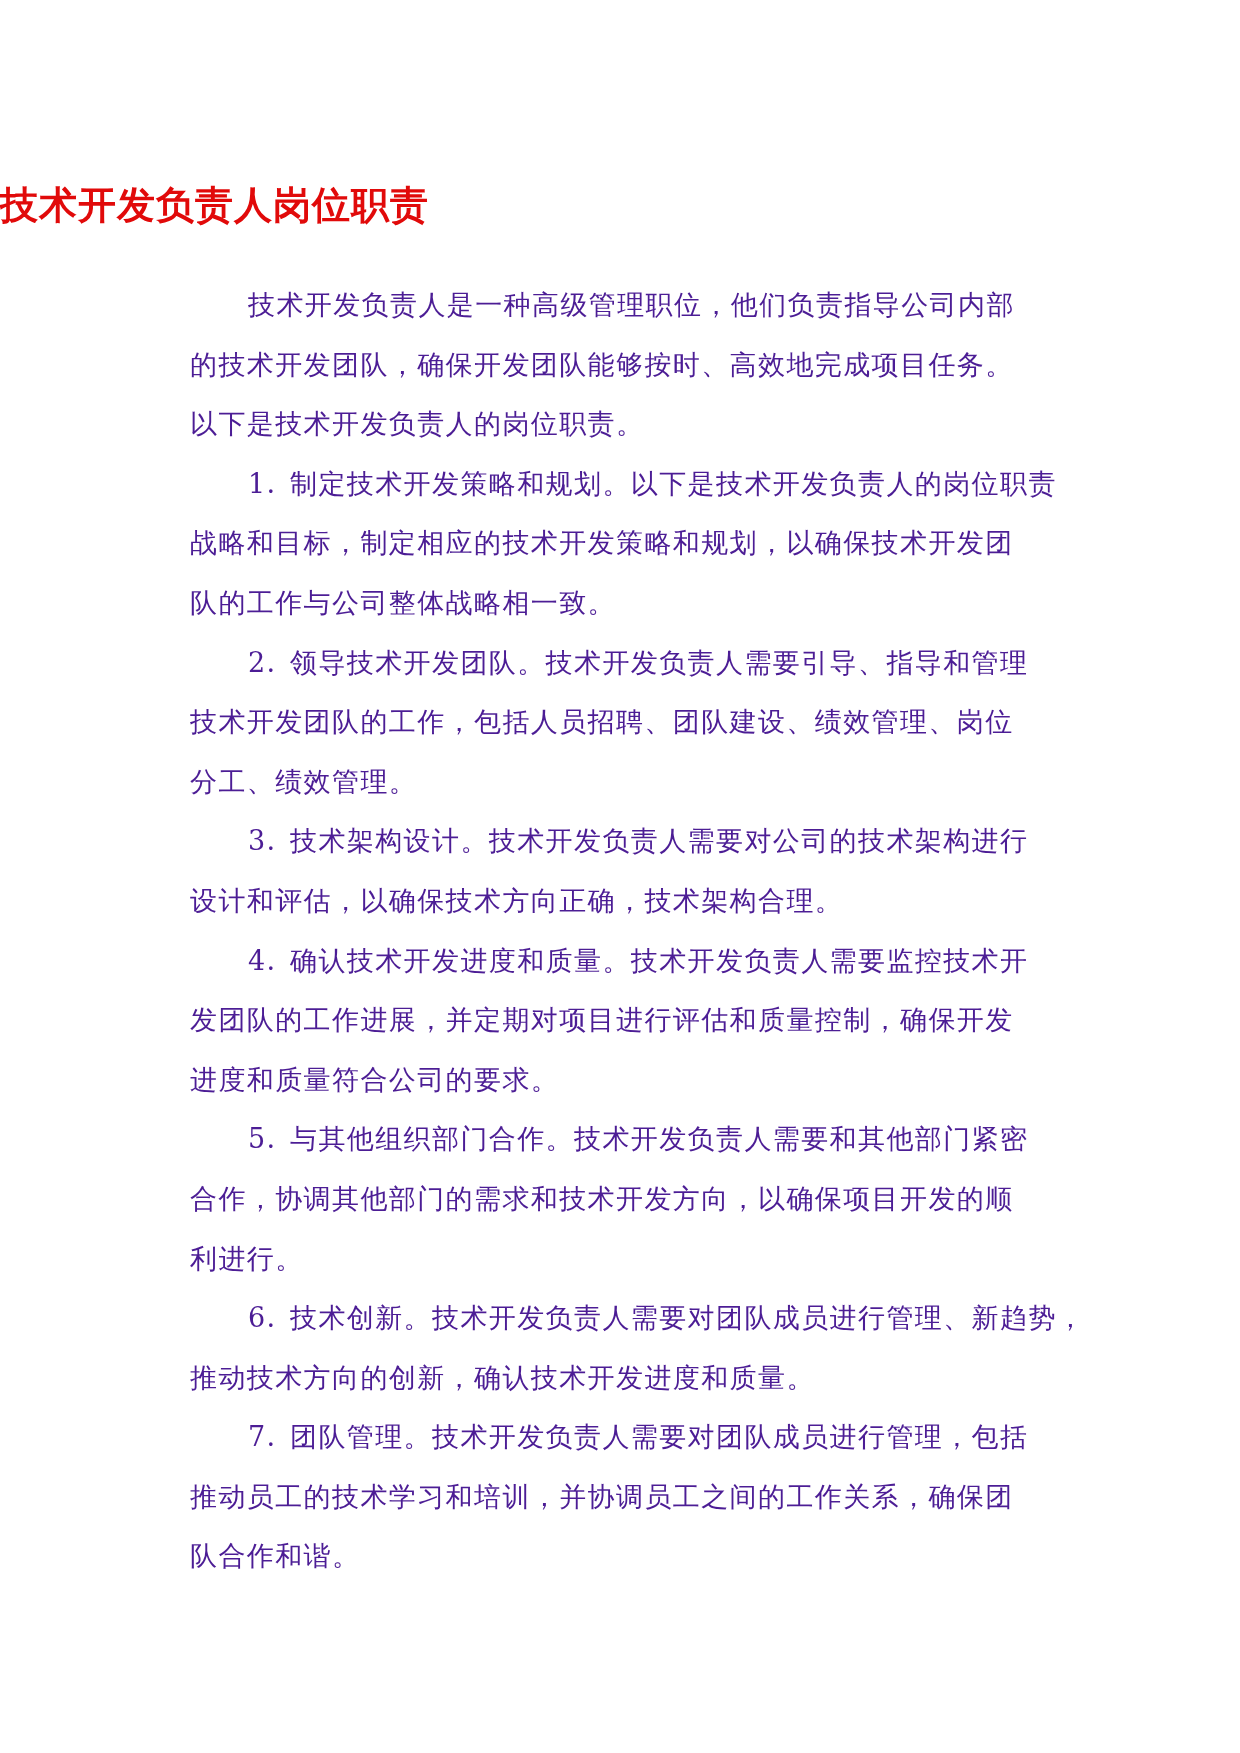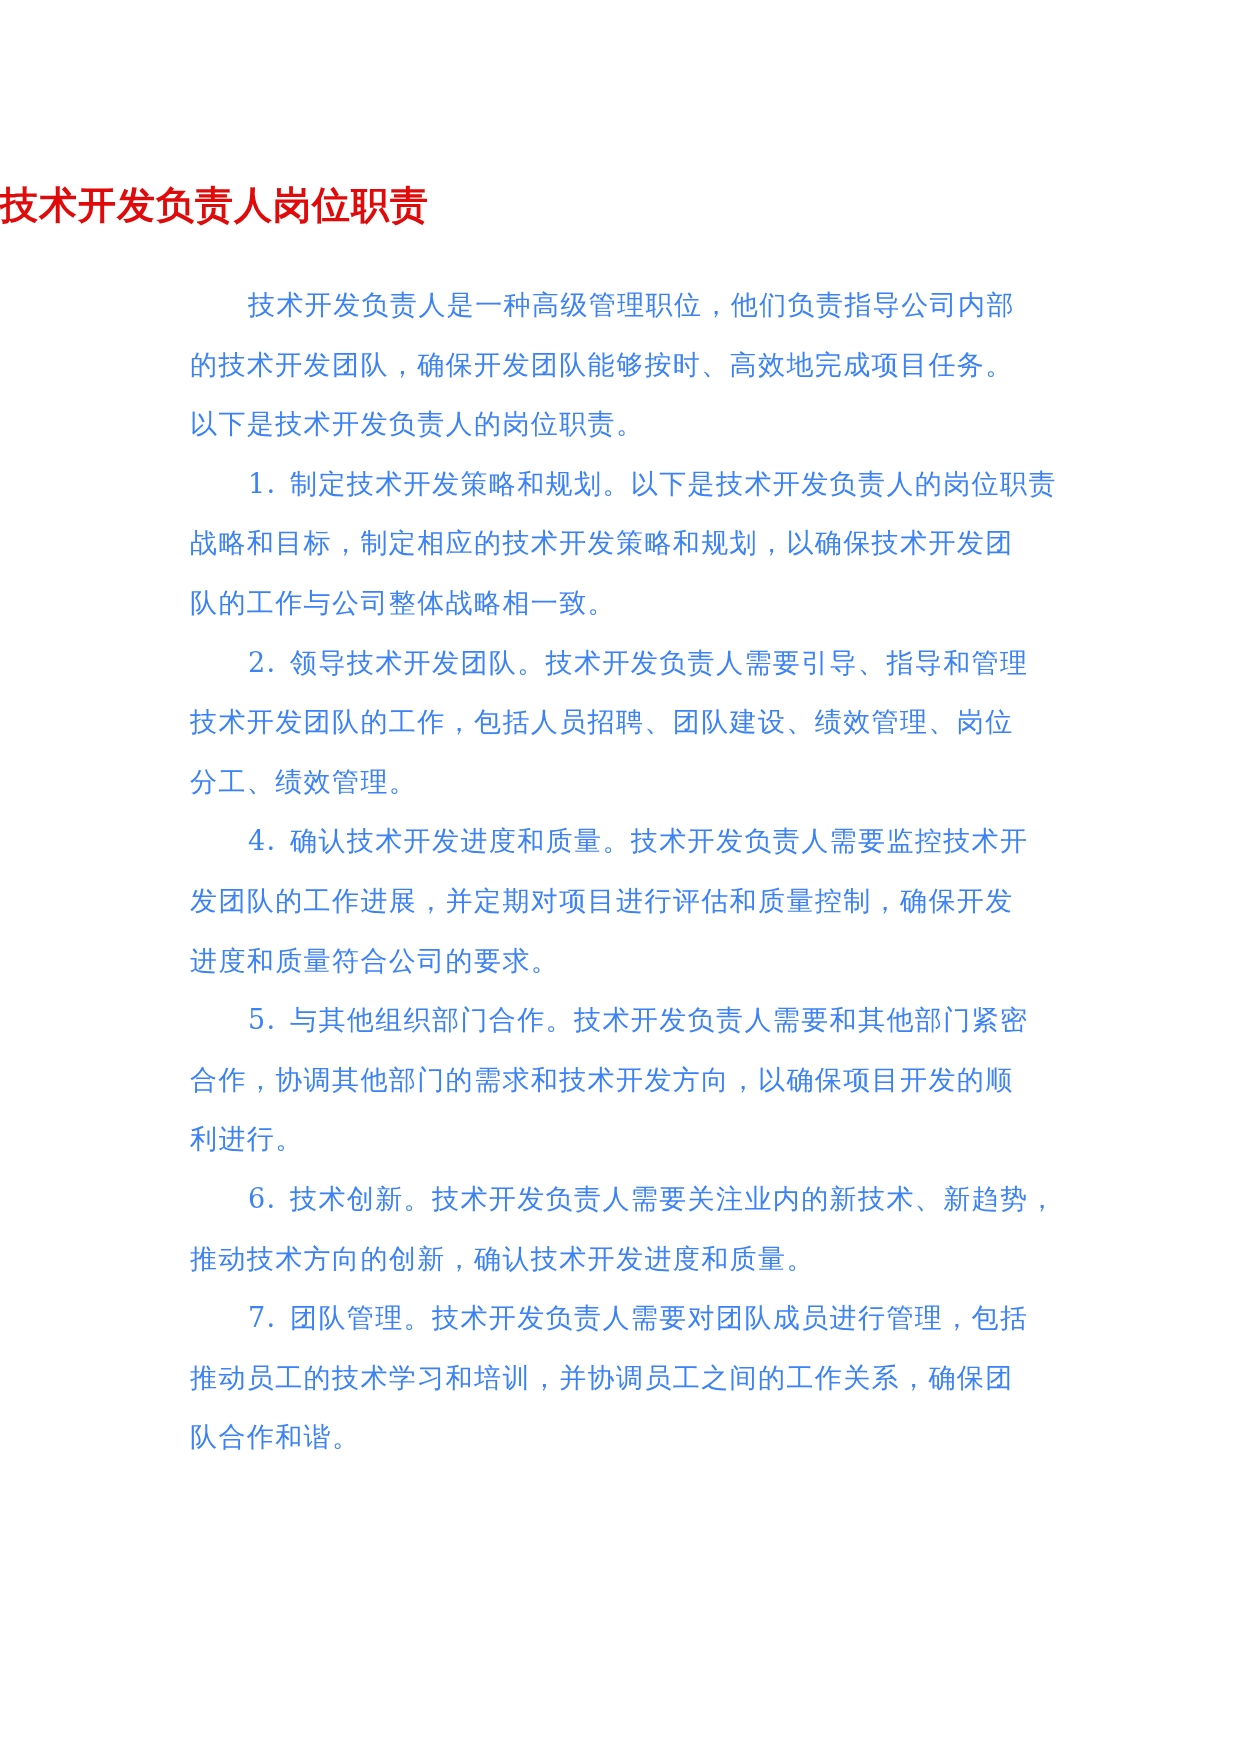--- a/index.html
+++ b/index.html
@@ -27,21 +27,21 @@
       color: #e10a0a;
       letter-spacing: 1px;
     }
     .body {
       position: absolute;
       left: 190px;
       top: 275px;
       width: 870px;
       font-family: "DejaVu Serif", "Liberation Serif", serif;
       font-size: 27px;
-      color: #3b82f6;
+      color: #4c1d95;
     }
     .line {
       height: 59.6px;
       line-height: 59.6px;
       white-space: nowrap;
       letter-spacing: 1.4px;
     }
     .line.indent {
       padding-left: 58px;
     }
@@ -69,35 +69,39 @@
       <div class="line">战略和目标，制定相应的技术开发策略和规划，以确保技术开发团</div>
       <div class="line">队的工作与公司整体战略相一致。</div>
     </div>
 
     <div class="paragraph">
       <div class="line indent"><span class="num">2.</span><span>领导技术开发团队。技术开发负责人需要引导、指导和管理</span></div>
       <div class="line">技术开发团队的工作，包括人员招聘、团队建设、绩效管理、岗位</div>
       <div class="line">分工、绩效管理。</div>
     </div>
 
+    <div class="paragraph">
+      <div class="line indent"><span class="num">3.</span><span>技术架构设计。技术开发负责人需要对公司的技术架构进行</span></div>
+      <div class="line">设计和评估，以确保技术方向正确，技术架构合理。</div>
+    </div>
 
     <div class="paragraph">
       <div class="line indent"><span class="num">4.</span><span>确认技术开发进度和质量。技术开发负责人需要监控技术开</span></div>
       <div class="line">发团队的工作进展，并定期对项目进行评估和质量控制，确保开发</div>
       <div class="line">进度和质量符合公司的要求。</div>
     </div>
 
     <div class="paragraph">
       <div class="line indent"><span class="num">5.</span><span>与其他组织部门合作。技术开发负责人需要和其他部门紧密</span></div>
       <div class="line">合作，协调其他部门的需求和技术开发方向，以确保项目开发的顺</div>
       <div class="line">利进行。</div>
     </div>
 
     <div class="paragraph">
-      <div class="line indent"><span class="num">6.</span><span>技术创新。技术开发负责人需要关注业内的新技术、新趋势，</span></div>
+      <div class="line indent"><span class="num">6.</span><span>技术创新。技术开发负责人需要对团队成员进行管理、新趋势，</span></div>
       <div class="line">推动技术方向的创新，确认技术开发进度和质量。</div>
     </div>
 
     <div class="paragraph">
       <div class="line indent"><span class="num">7.</span><span>团队管理。技术开发负责人需要对团队成员进行管理，包括</span></div>
       <div class="line">推动员工的技术学习和培训，并协调员工之间的工作关系，确保团</div>
       <div class="line">队合作和谐。</div>
     </div>
   </div>
 </div>

